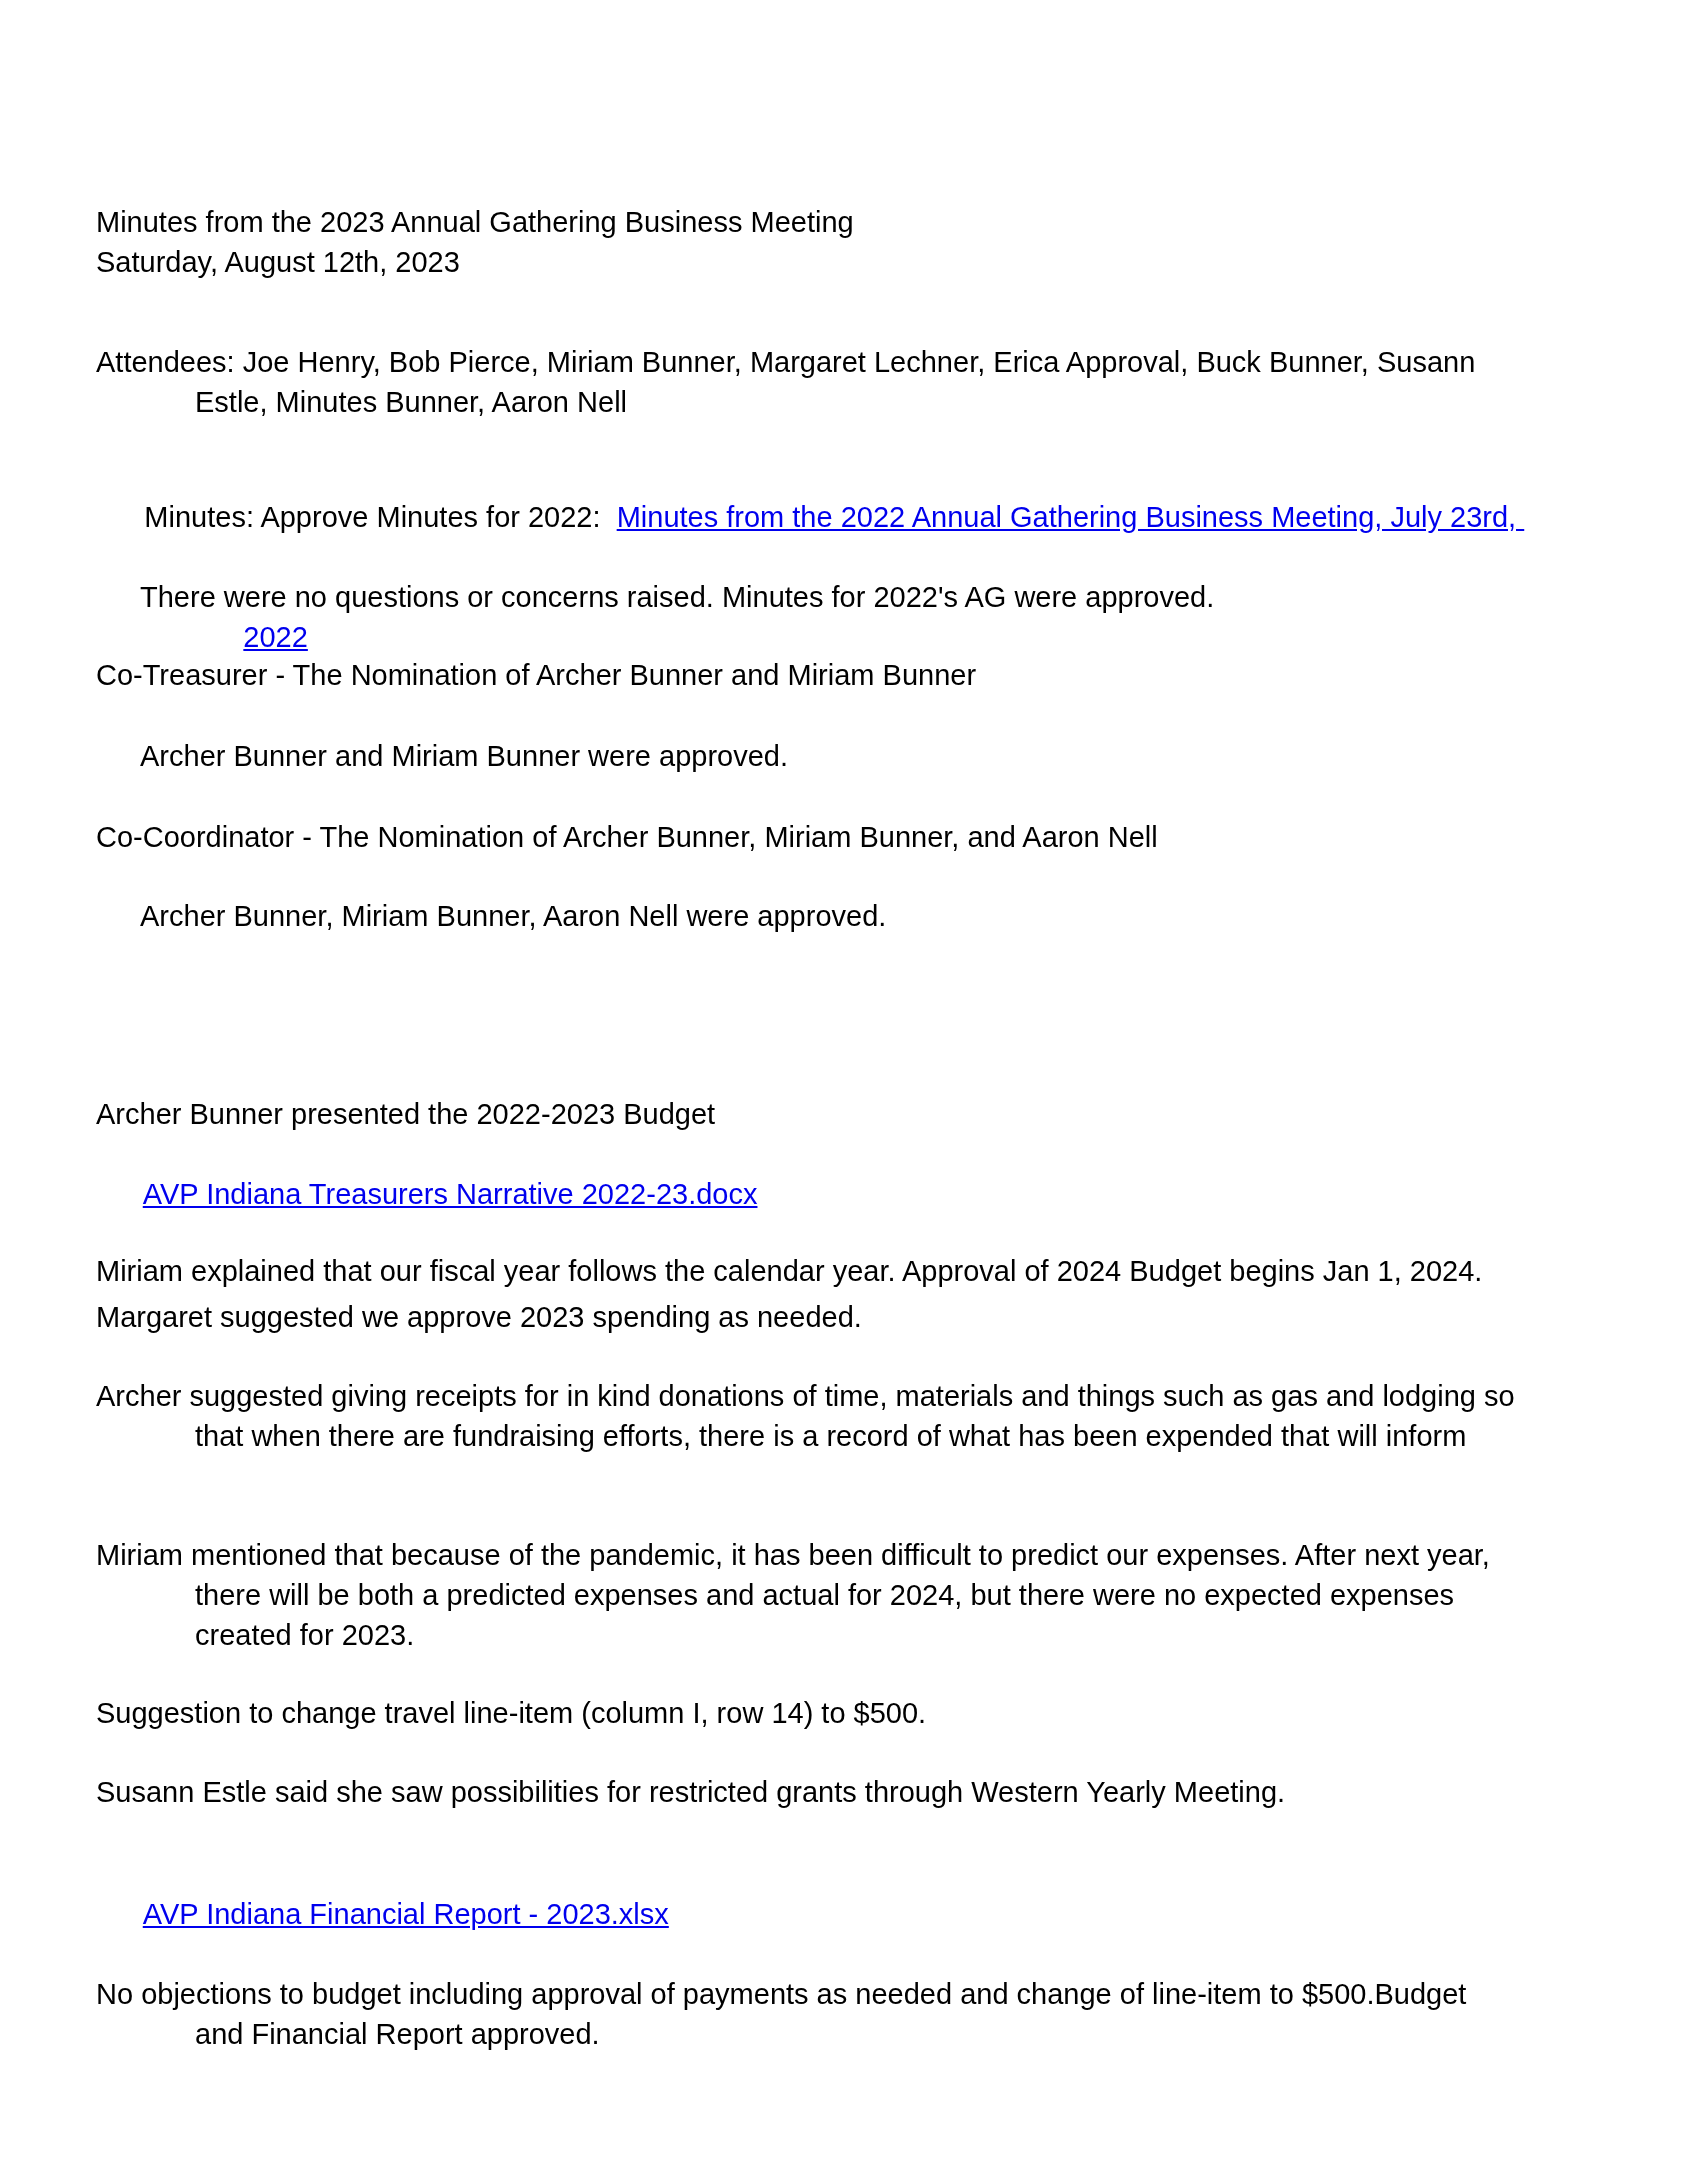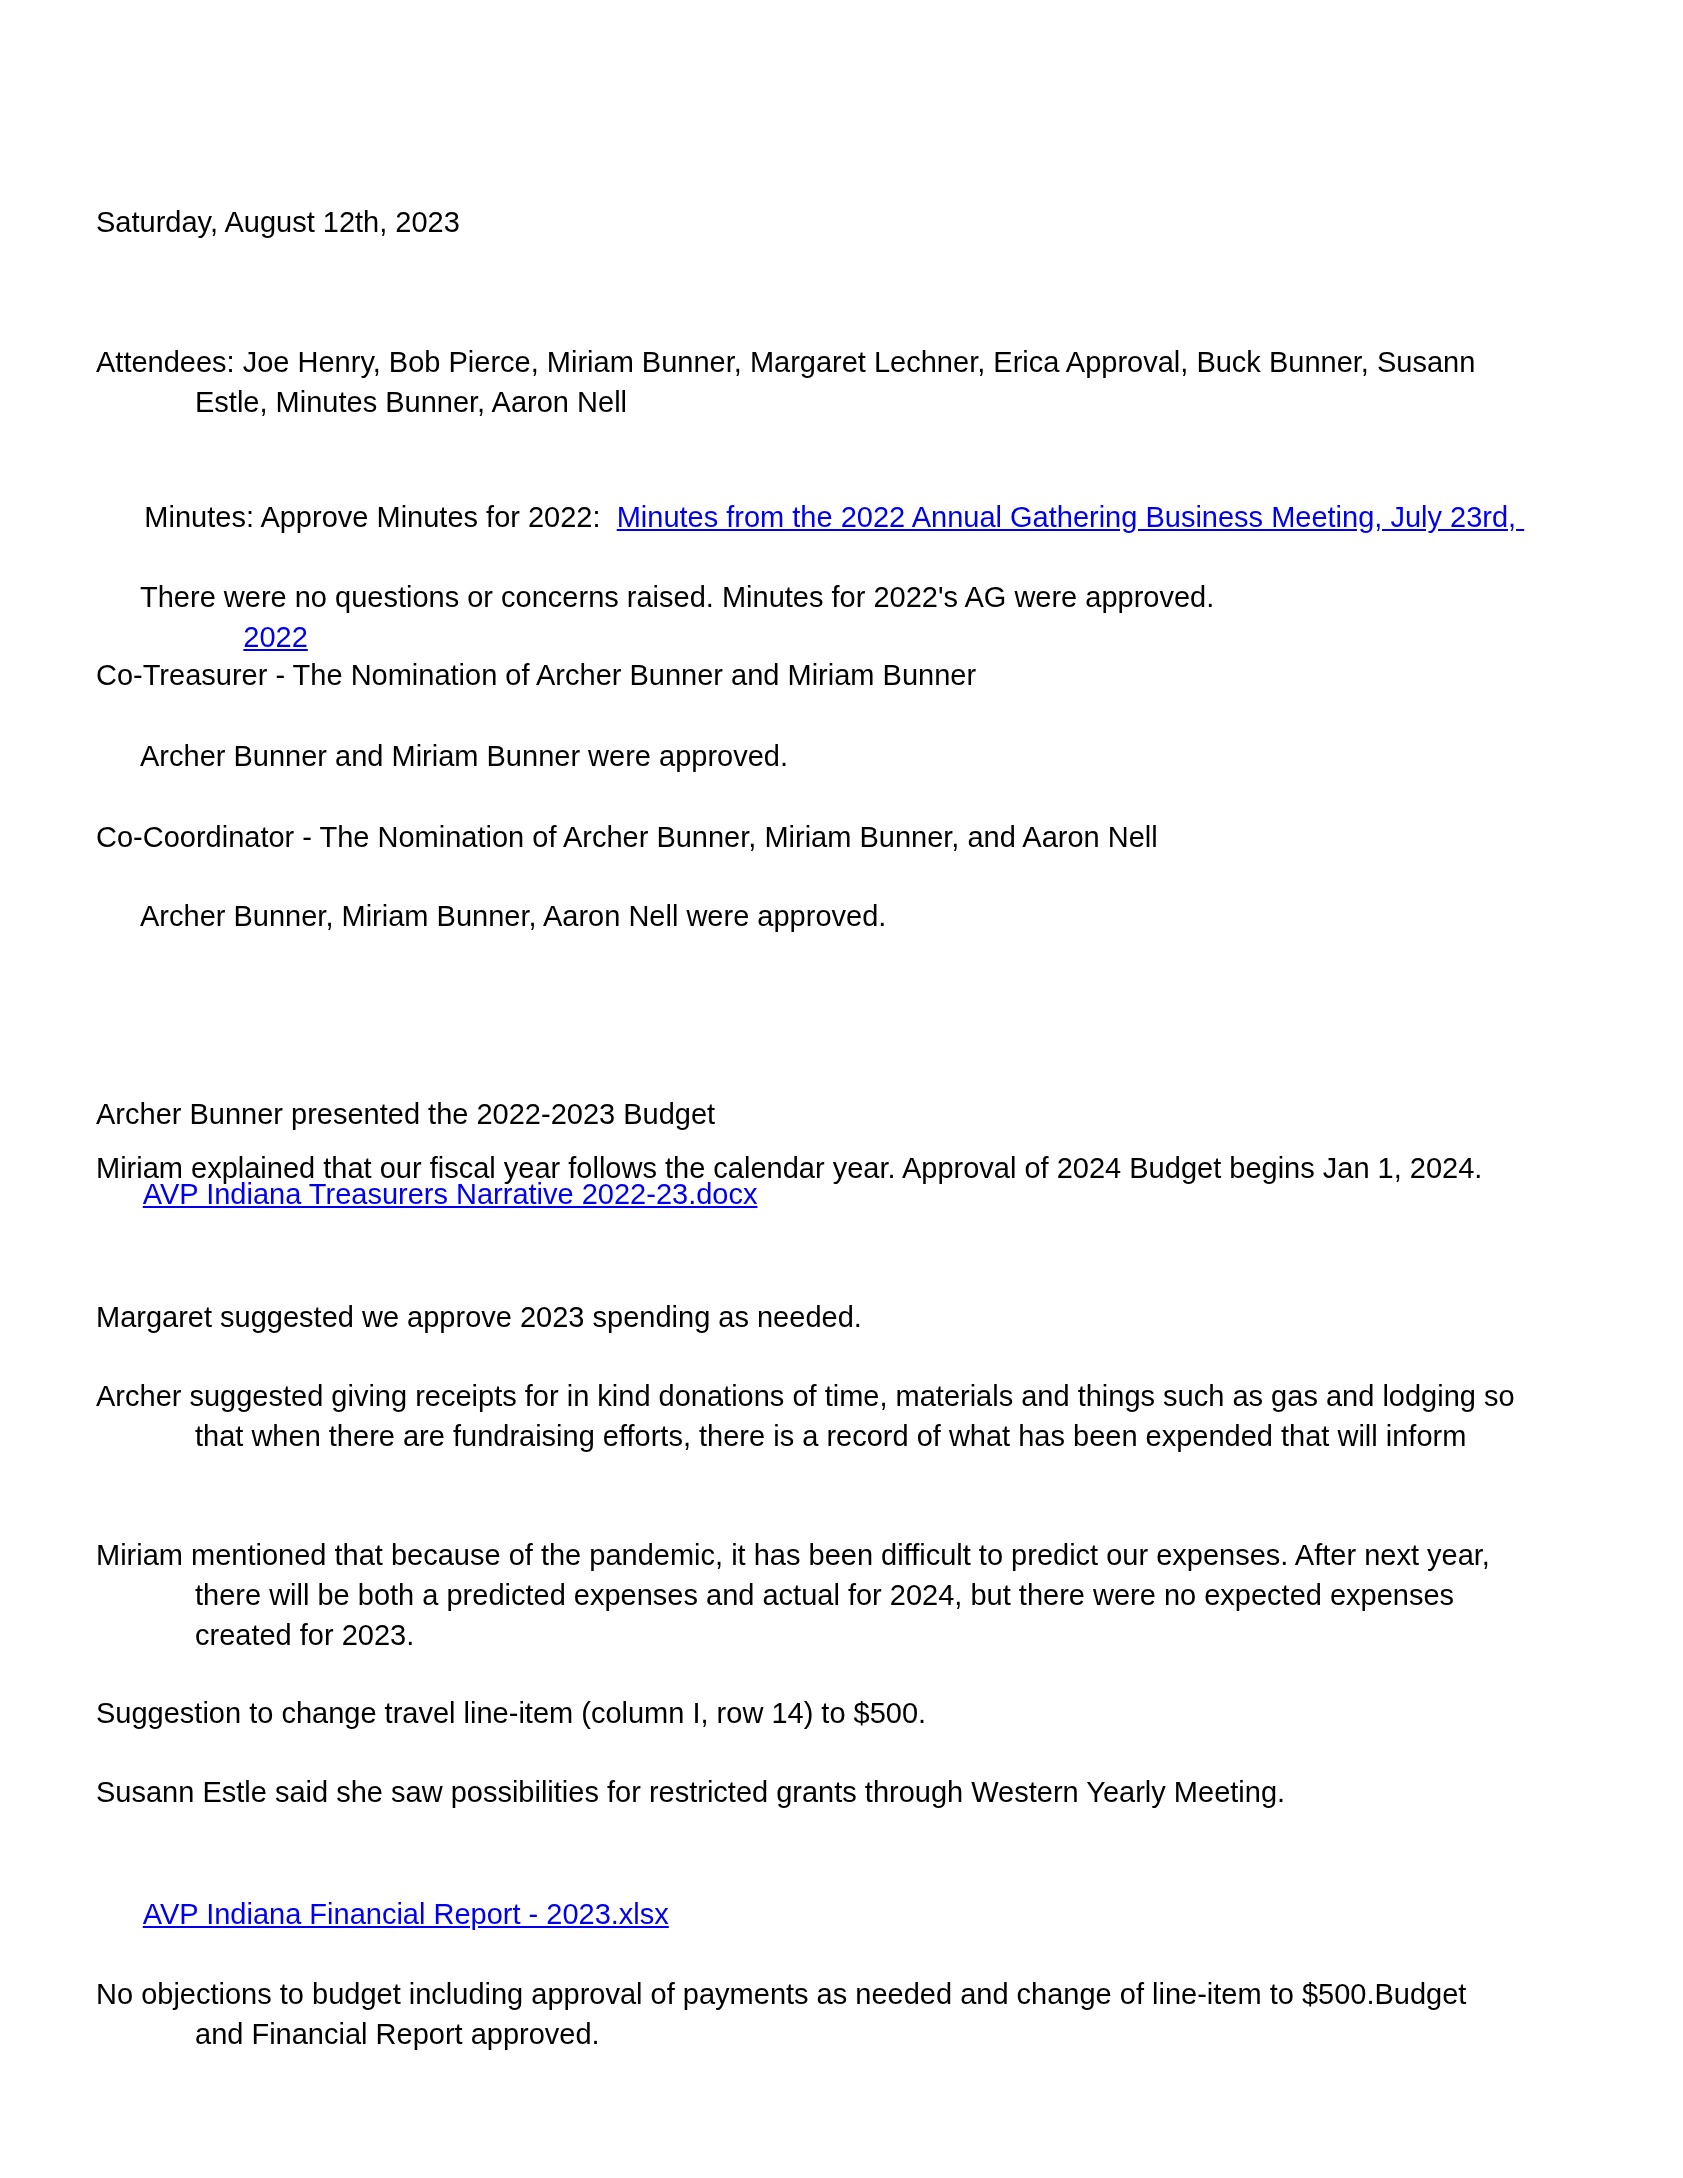--- a/index.html
+++ b/index.html
@@ -23,20 +23,21 @@
     text-decoration: underline;
     cursor: pointer;
   }
 </style>
 </head>
 <body>
 
 <div class="page">
 
   <div class="para" style="top:202px">
+    <div class="line">Minutes from the 2023 Annual Gathering Business Meeting</div>
     <div class="line">Saturday, August 12th, 2023</div>
   </div>
 
   <div class="para" style="top:342px">
     <div class="line">Attendees: Joe Henry, Bob Pierce, Miriam Bunner, Margaret Lechner, Erica Approval, Buck Bunner, Susann</div>
     <div class="line ind-b">Estle, Minutes Bunner, Aaron Nell</div>
   </div>
 
   <div class="para" style="top:457px">
     <div class="line">
@@ -68,21 +69,21 @@
   </div>
 
 
   <div class="para" style="top:1094px">
     <div class="line">Archer Bunner presented the 2022-2023 Budget</div>
     <div class="line">
       <span class="link">AVP Indiana Treasurers Narrative 2022-23.docx</span>
     </div>
   </div>
 
-  <div class="para" style="top:1148px">
+  <div class="para" style="top:1251px">
     <div class="line">Miriam explained that our fiscal year follows the calendar year. Approval of 2024 Budget begins Jan 1, 2024.</div>
   </div>
 
   <div class="para" style="top:1297px">
     <div class="line">Margaret suggested we approve 2023 spending as needed.</div>
   </div>
 
   <div class="para" style="top:1376px">
     <div class="line">Archer suggested giving receipts for in kind donations of time, materials and things such as gas and lodging so</div>
     <div class="line ind-b">that when there are fundraising efforts, there is a record of what has been expended that will inform</div>

